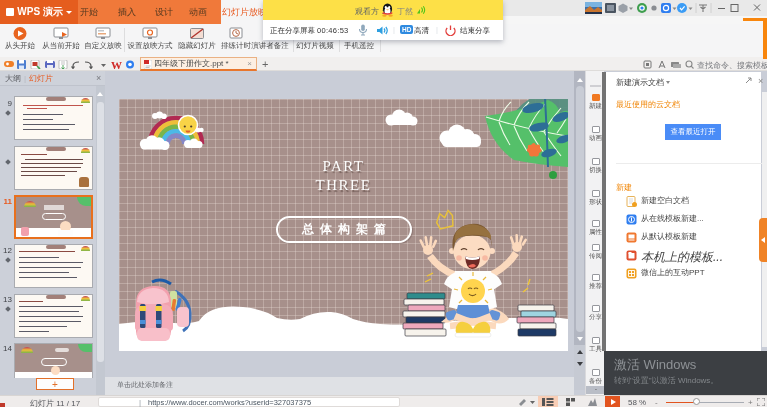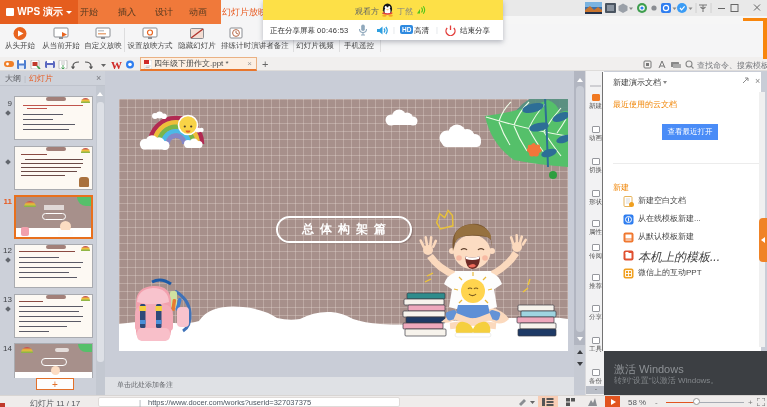--- a/index.html
+++ b/index.html
@@ -43,21 +43,21 @@
 background-size:8px 8px;}
 #part{left:0;top:58px;width:449px;text-align:center;font-family:"Liberation Serif",serif;font-size:15px;letter-spacing:1.5px;color:#fdfdfd;line-height:19px;text-shadow:1px 1.5px 1px rgba(80,60,55,.55);}
 #stad{left:157px;top:117px;width:136px;height:27px;border:2px solid #fff;border-radius:14px;color:#fff;font-size:12px;font-weight:bold;letter-spacing:6px;text-align:center;line-height:23px;text-indent:6px;box-shadow:1px 1px 1px rgba(80,60,55,.3);}
 
 #share{left:263px;top:0;width:240px;height:40px;background:#fff;box-shadow:0 2px 5px rgba(60,70,90,.35);}
 #shtop{left:0;top:0;width:240px;height:20px;background:#fde047;font-size:8px;color:#5a5f66;}
 #shbot{left:0;top:20px;width:240px;height:20px;font-size:7.5px;color:#333;}
 #shtop span,#shbot span{position:absolute;white-space:nowrap;}
 #shtop svg,#shbot svg{position:absolute;}
 
-#rpanel{left:602px;top:72px;width:159px;height:279px;background:#fff;border-left:1px solid #737373;}
+#rpanel{left:602px;top:72px;width:159px;height:279px;background:#fff;border-left:4px solid #737373;}
 #desk{left:604px;top:351px;width:163px;height:44px;background:#3c3f43;}
 
 #sbar{left:0;top:395px;width:767px;height:12px;background:#efeceb;border-top:1px solid #d8d5d3;font-size:8px;color:#55575c;}
 .tri-d{width:0;height:0;border-left:3px solid transparent;border-right:3px solid transparent;border-top:4px solid #fff;}
 .tri-u{width:0;height:0;border-left:3px solid transparent;border-right:3px solid transparent;border-bottom:4px solid #fff;}
 .x{color:#7a7c80;font-size:9px;}
 </style></head>
 <body>
 <div class="abs" id="tbar"></div>
 <div class="abs" id="tbarR"></div>
@@ -419,20 +419,21 @@
 <path d="M346 157 Q353 160 361 157 L360 160 Q353 162 347 160 Z" fill="#fff"></path>
 <path d="M349 167 q4 3 8 0 q-2 -4 -8 0 Z" fill="#ef6a5a"></path>
 <g stroke="#f2c833" stroke-width="1.3">
 <path d="M308 177 l6 -3"></path>
           <path d="M306 183 l6 -3"></path>
 <path d="M404 193 l5 -4"></path>
           <path d="M409 186 l2 -6"></path>
 </g>
 </g>
 </svg>
+<div class="abs" id="part">PART<br>THREE</div>
 <div class="abs" id="stad">总体构架篇</div>
 </div>
 <div class="abs" id="rpanel">
 <div style="position:absolute;left:10px;top:5px;font-size:8px;color:#3a3a3a;">新建演示文档 <span style="display:inline-block;width:0;height:0;border-left:2.5px solid transparent;border-right:2.5px solid transparent;border-top:3px solid #888;vertical-align:1px;"></span></div>
 <svg style="position:absolute;left:139px;top:5px;" width="7" height="7" viewBox="0 0 7 7">
       <path d="M1 6 L6 1 M3 1 h3 v3" stroke="#8a8a8a" stroke-width="1" fill="none"></path>
     </svg>
 <span style="position:absolute;left:152px;top:4px;color:#8a8a8a;font-size:9px;">×</span>
 <div style="position:absolute;left:10px;top:27px;font-size:8px;color:#f08300;">最近使用的云文档</div>
 <div style="position:absolute;left:59px;top:52px;width:56px;height:16px;background:#4a8cf7;border-radius:0;color:#fff;font-size:7.5px;text-align:center;line-height:16px;">查看最近打开</div>
@@ -463,21 +464,21 @@
       </svg></div>
 <div style="position:absolute;left:35px;top:177px;font-size:12px;color:#444;font-style:italic;">本机上的模板...</div>
 <div style="position:absolute;left:20px;top:193px;width:11px;height:11px;"><svg width="11" height="11" viewBox="0 0 11 11">
         <rect x="0.5" y="0.5" width="10" height="10" rx="2" fill="#f0a020"></rect>
         <path d="M2.5 2.5 h6 v6 h-6 Z M2.5 5.5 h6 M5.5 2.5 v6" stroke="#fff" stroke-width="0.9" fill="none"></path>
       </svg></div>
 <div style="position:absolute;left:35px;top:195px;font-size:8px;color:#444;">微信上的互动PPT</div>
 <div style="position:absolute;left:156px;top:20px;width:6px;height:255px;background:#f0f0f0;"></div>
 </div>
 <div class="abs" id="desk">
-<div style="position:absolute;left:10px;top:11px;font-size:11px;color:#8e9296;">激活 Windows</div>
+<div style="position:absolute;left:10px;top:5px;font-size:13px;color:#8e9296;">激活 Windows</div>
 <div style="position:absolute;left:10px;top:24px;font-size:8px;color:#84888c;">转到"设置"以激活 Windows。</div>
 </div>
 <div class="abs" id="sbar">
 <span style="position:absolute;left:30px;top:2px;">幻灯片 11 / 17</span>
 <div style="position:absolute;left:98px;top:1px;width:302px;height:10px;background:#fff;border:1px solid #dfdbd9;border-radius:2px;"></div>
 <span style="position:absolute;left:139px;top:2px;color:#9aa0a8;">|</span>
 <span style="position:absolute;left:148px;top:2px;color:#4a5560;font-size:7.5px;">https://www.docer.com/works?userid=327037375</span>
 <svg style="position:absolute;left:518px;top:2px;" width="18" height="8" viewBox="0 0 18 8">
       <path d="M1 6 L6 1 L8 3 L3 8 Z" fill="#8a8d92"></path>
       <path d="M12 3 l2.5 3 l2.5 -3 Z" fill="#666"></path>

